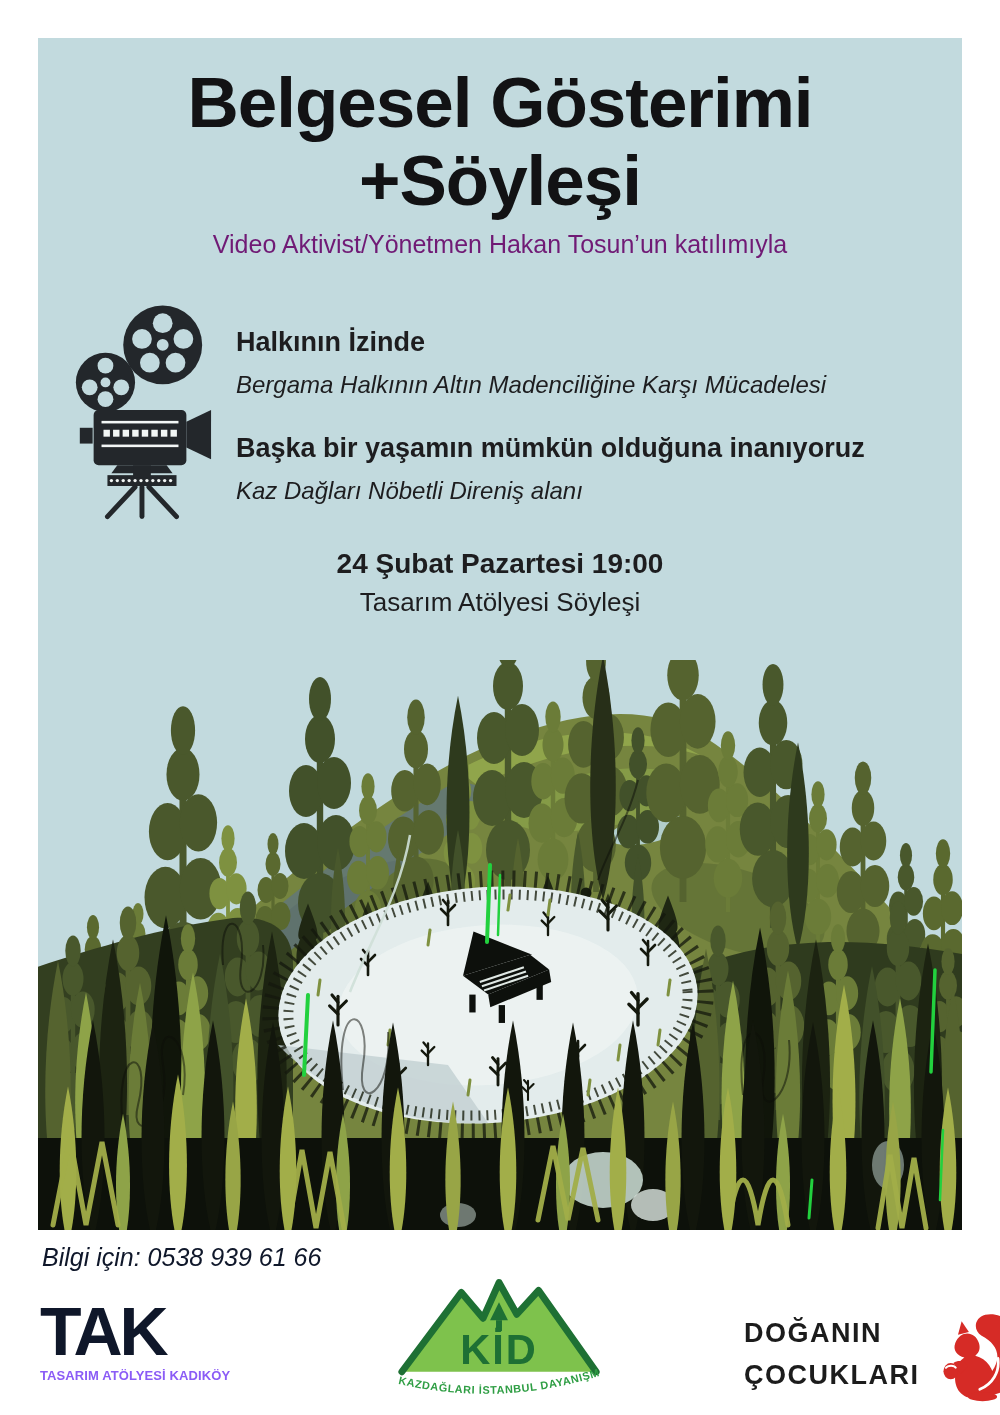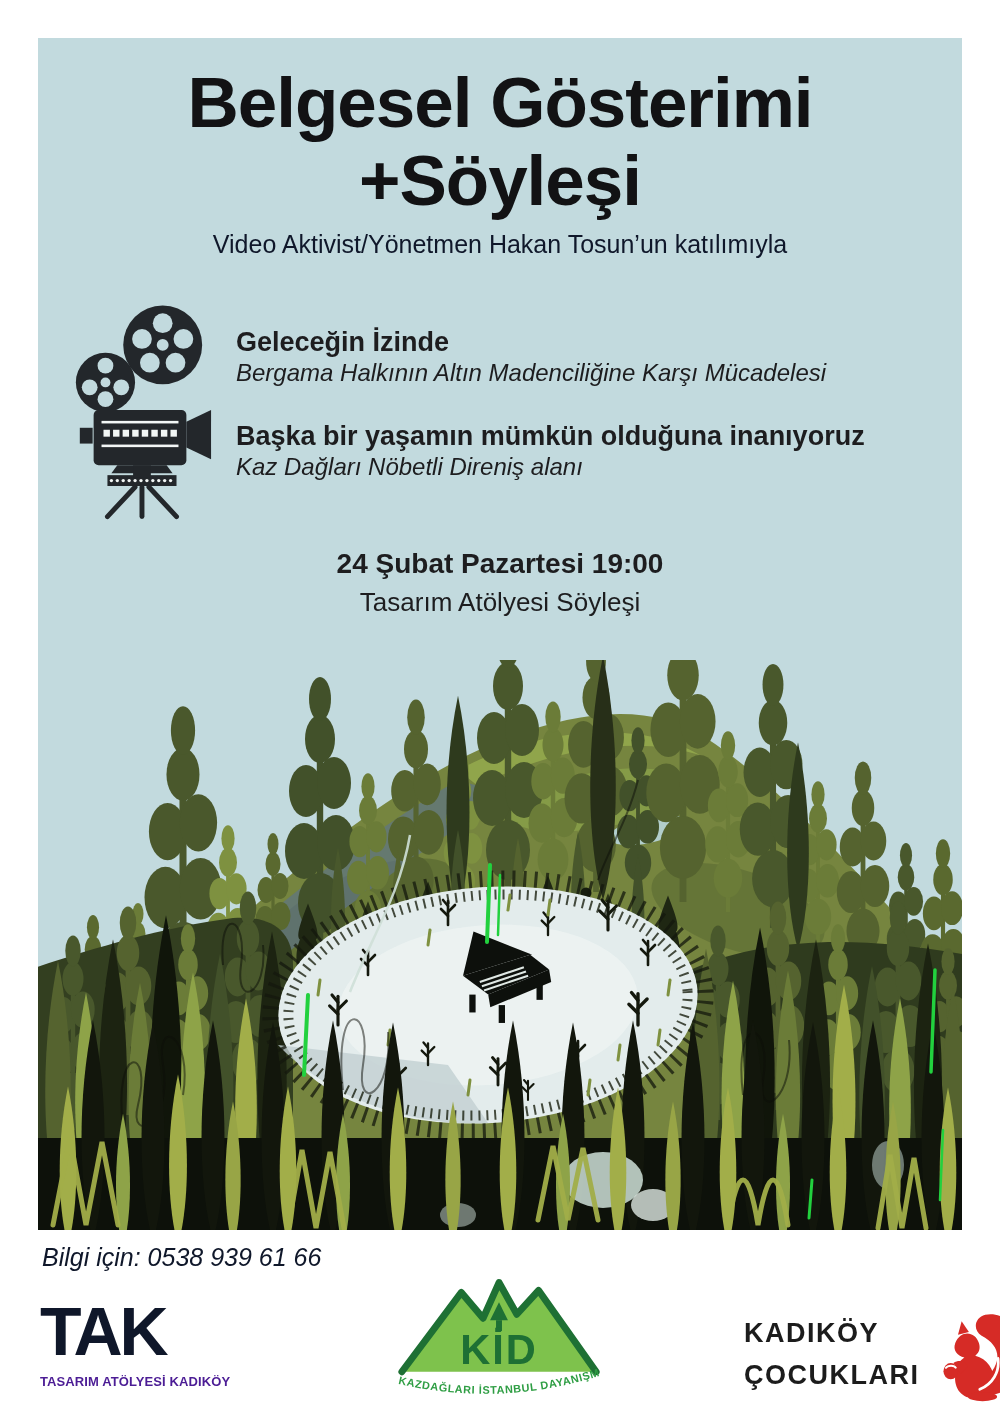--- a/index.html
+++ b/index.html
@@ -10,38 +10,38 @@
   }
   .panel{
     position:absolute;left:38px;top:38px;width:924px;height:1192px;
     background:#c2dade;overflow:hidden;
   }
   .title{
     text-align:center;font-weight:bold;font-size:71px;line-height:1.1;
     margin-top:26px;letter-spacing:-1px;color:#121214;
   }
   .subtitle{
-    text-align:center;font-size:25px;margin-top:10px;color:#0f172a;
+    text-align:center;font-size:25px;margin-top:10px;color:#701a75;
   }
   .film-section{position:absolute;left:28px;top:265px;display:flex;}
   .projector-wrap{width:148px;flex:0 0 148px;}
   .film-text{margin-left:22px;padding-top:24px;width:700px;}
   .film-title{font-size:27px;font-weight:bold;}
-  .film-desc{font-size:24px;font-style:italic;margin-top:1px;}
+  .film-desc{font-size:24px;font-style:italic;margin-top:13px;}
   .film + .film{margin-top:34px;}
   .schedule{position:absolute;top:510px;left:0;width:100%;text-align:center;}
   .datetime{font-size:28px;font-weight:bold;}
   .venue{font-size:26px;margin-top:7px;}
   .illustration{position:absolute;left:0;top:622px;width:924px;height:570px;}
   .footer-info{
     position:absolute;left:42px;top:1243px;font-size:25px;font-style:italic;color:#0f172a;
   }
   .tak{position:absolute;left:40px;top:1300px;width:240px;}
   .tak-name{font-size:68px;font-weight:bold;letter-spacing:-3px;line-height:0.92;color:#0f172a;}
-  .tak-tagline{font-size:13px;font-weight:bold;letter-spacing:0.1px;margin-top:11px;color:#4c1d95;}
+  .tak-tagline{font-size:13px;font-weight:bold;letter-spacing:0.1px;margin-top:5px;color:#8b5cf6;}
   .kid{position:absolute;left:388px;top:1274px;}
   .dogan{position:absolute;left:744px;top:1300px;display:flex;align-items:center;}
   .dogan-text{font-size:27px;line-height:1.55;letter-spacing:1.5px;color:#1c1c1c;font-weight:bold;}
   .squirrel-wrap{margin-left:8px;}
 </style>
 </head>
 <body>
 
 <div class="panel">
 
@@ -102,21 +102,21 @@
         </g>
         <g stroke="#23272b" stroke-width="5" stroke-linecap="round">
           <line x1="77" y1="186" x2="77" y2="216"></line>
           <line x1="70" y1="186" x2="42" y2="216"></line>
           <line x1="84" y1="186" x2="112" y2="216"></line>
         </g>
       </svg>
     </div>
     <div class="film-text">
       <div class="film">
-        <div class="film-title">Geleceğin İzinde</div>
+        <div class="film-title">Halkının İzinde</div>
         <div class="film-desc">Bergama Halkının Altın Madenciliğine Karşı Mücadelesi</div>
       </div>
       <div class="film">
         <div class="film-title">Başka bir yaşamın mümkün olduğuna inanıyoruz</div>
         <div class="film-desc">Kaz Dağları Nöbetli Direniş alanı</div>
       </div>
     </div>
   </div>
 
   <div class="schedule">
@@ -377,21 +377,21 @@
     <text x="112" y="90" text-anchor="middle" font-size="42" font-weight="bold" letter-spacing="2" fill="#1e7034" font-family="Liberation Sans, sans-serif">KİD</text>
     <path id="kidArc" d="M 10,110 Q 112,134 214,102" fill="none"></path>
     <text font-size="11" font-weight="bold" fill="#2f9e44" letter-spacing="0.6" font-family="Liberation Sans, sans-serif">
       <textPath href="#kidArc">KAZDAĞLARI İSTANBUL DAYANIŞMASI</textPath>
     </text>
   </svg>
 </div>
 
 <div class="dogan">
   <div class="dogan-text">
-    <div>KADIKÖY</div>
+    <div>DOĞANIN</div>
     <div>ÇOCUKLARI</div>
   </div>
   <div class="squirrel-wrap">
     <svg width="100" height="106" viewBox="0 0 110 110">
       <g fill="#d62b26">
         <path d="M60,102 C94,102 105,78 103,52 C101,25 82,9 63,13 C51,16 49,30 59,36 C74,44 81,56 73,71 C67,82 58,86 54,90 Z"></path>
         <path d="M30,44 C36,29 52,31 56,44 C58,50 56,55 52,58 C65,61 73,73 73,87 C73,99 64,105 52,105 C38,105 28,95 30,78 C31,70 34,64 40,60 C32,58 27,52 30,44 Z"></path>
         <path d="M33,35 L37,20 L45,32 Z"></path>
         <ellipse cx="25" cy="75" rx="8" ry="9"></ellipse>
         <path d="M28,66 C34,62 42,64 44,70 L36,78 Z"></path>

